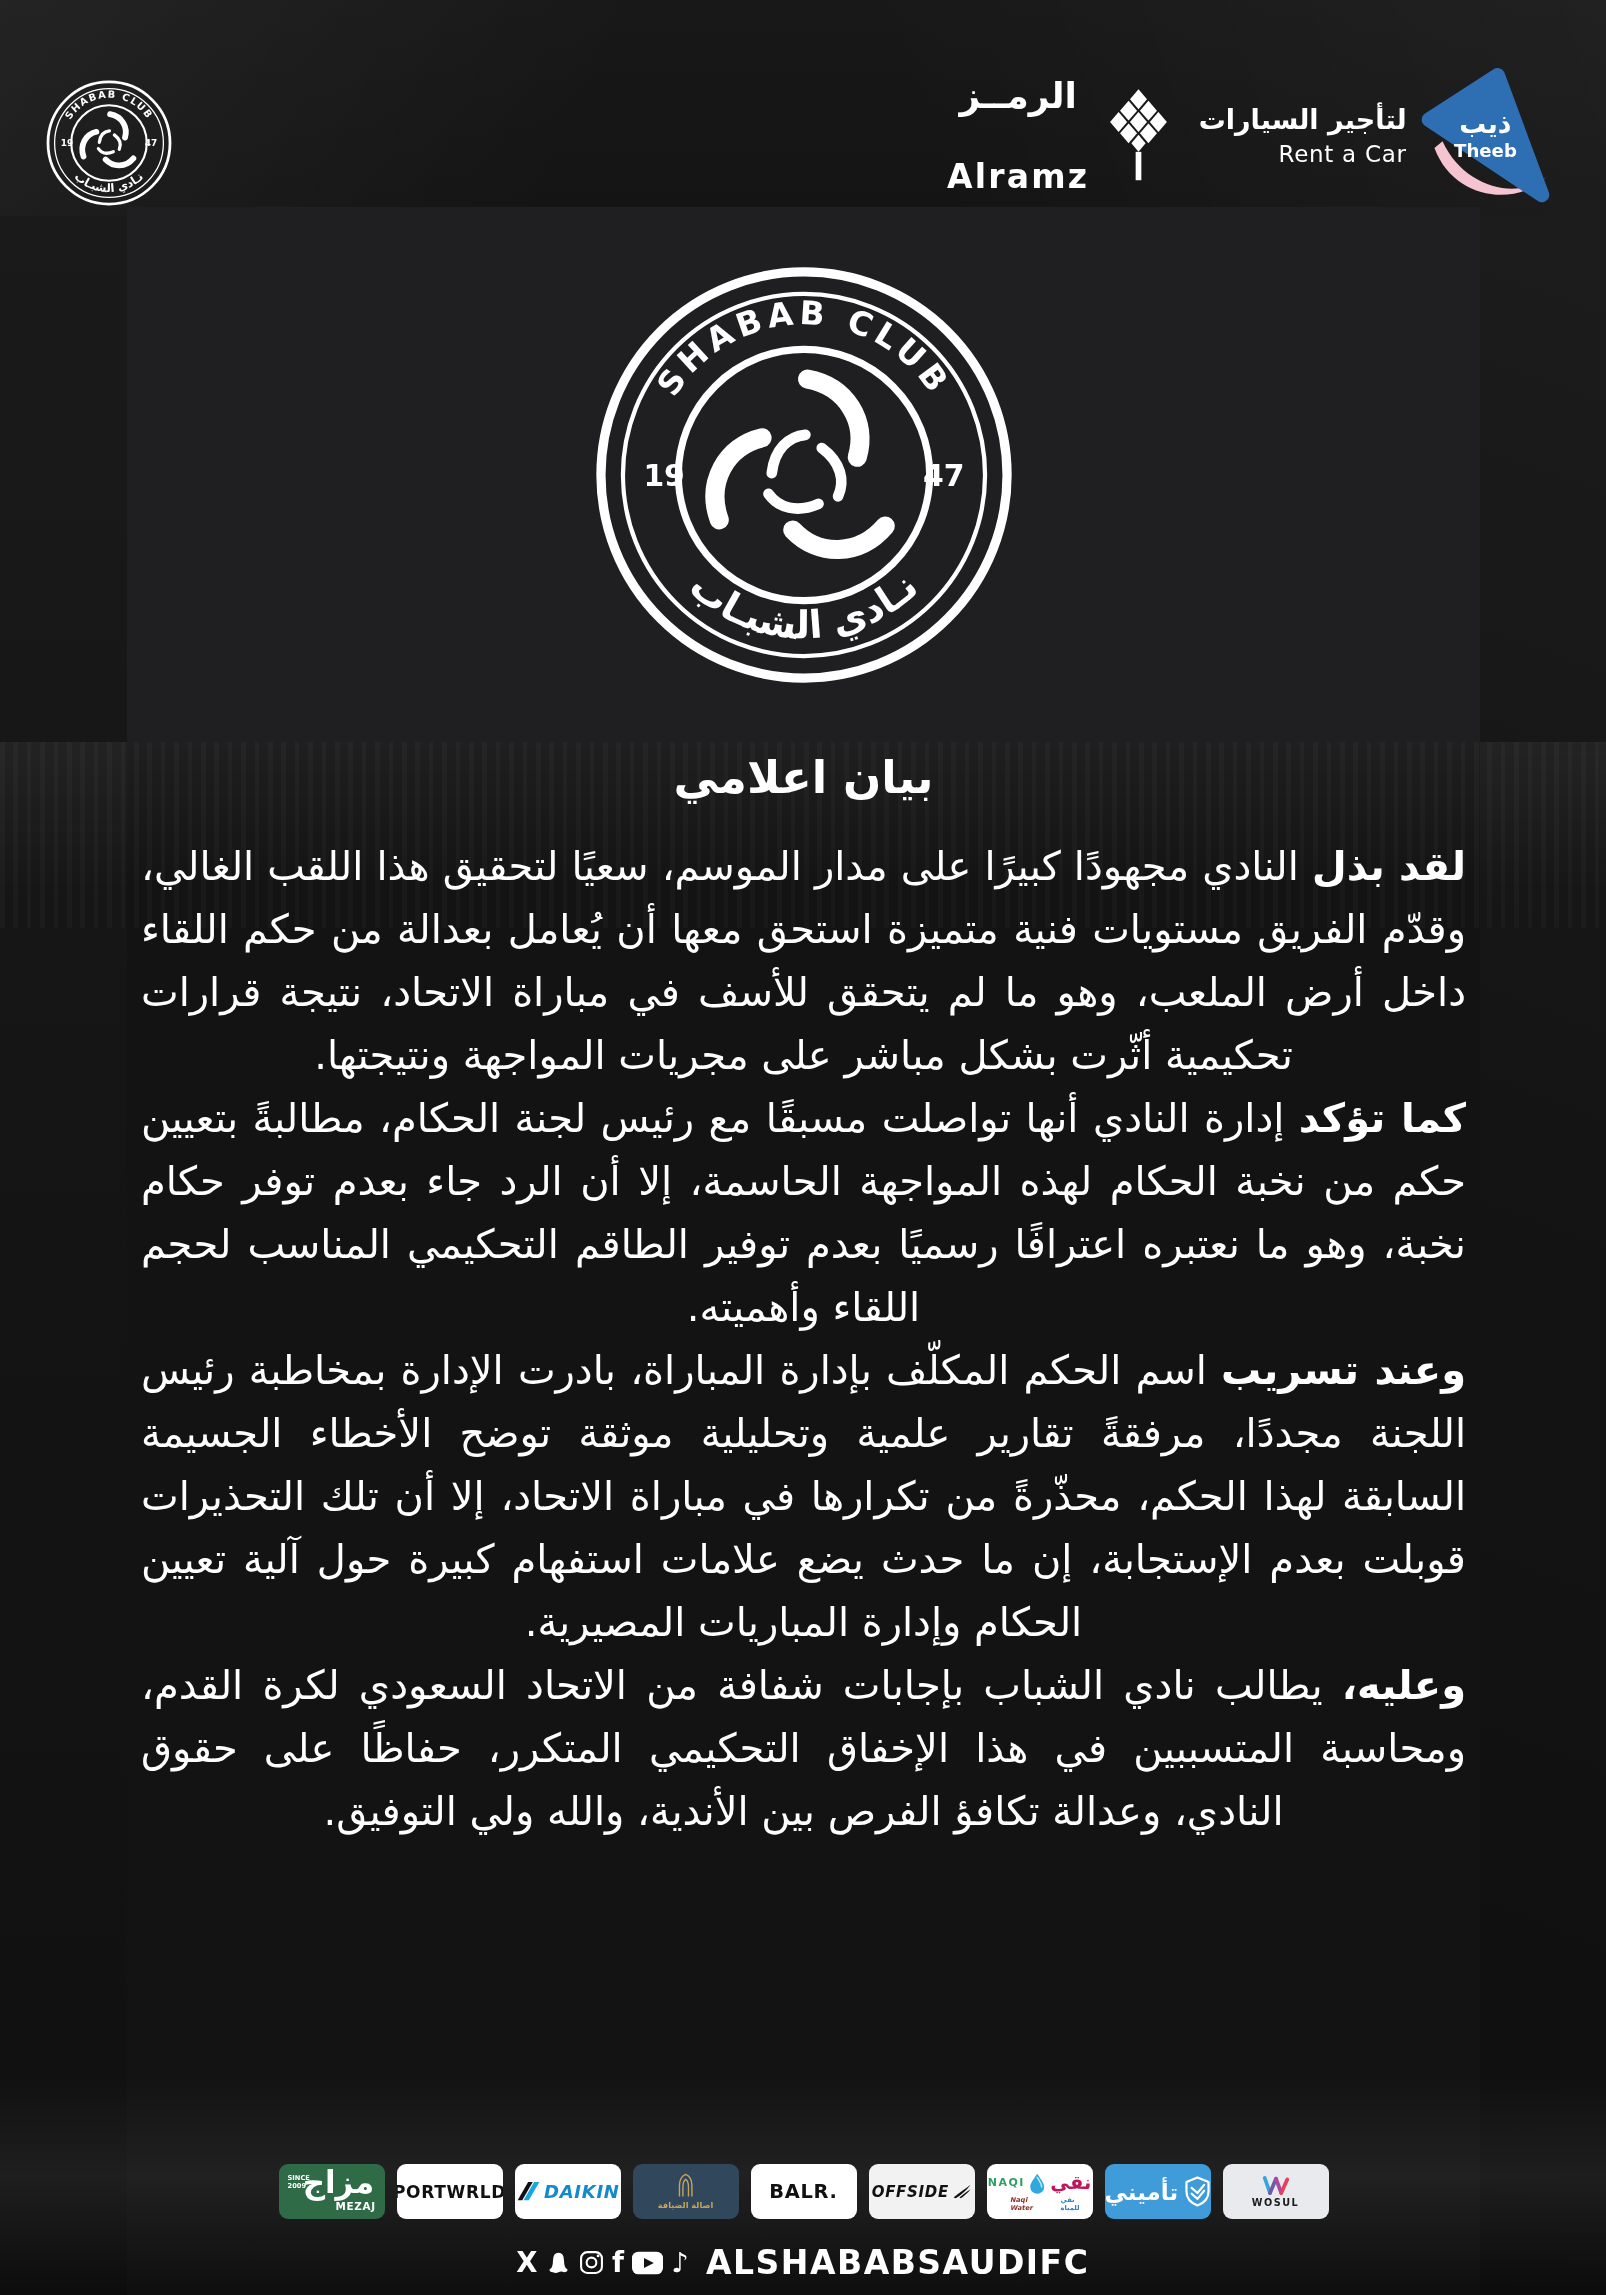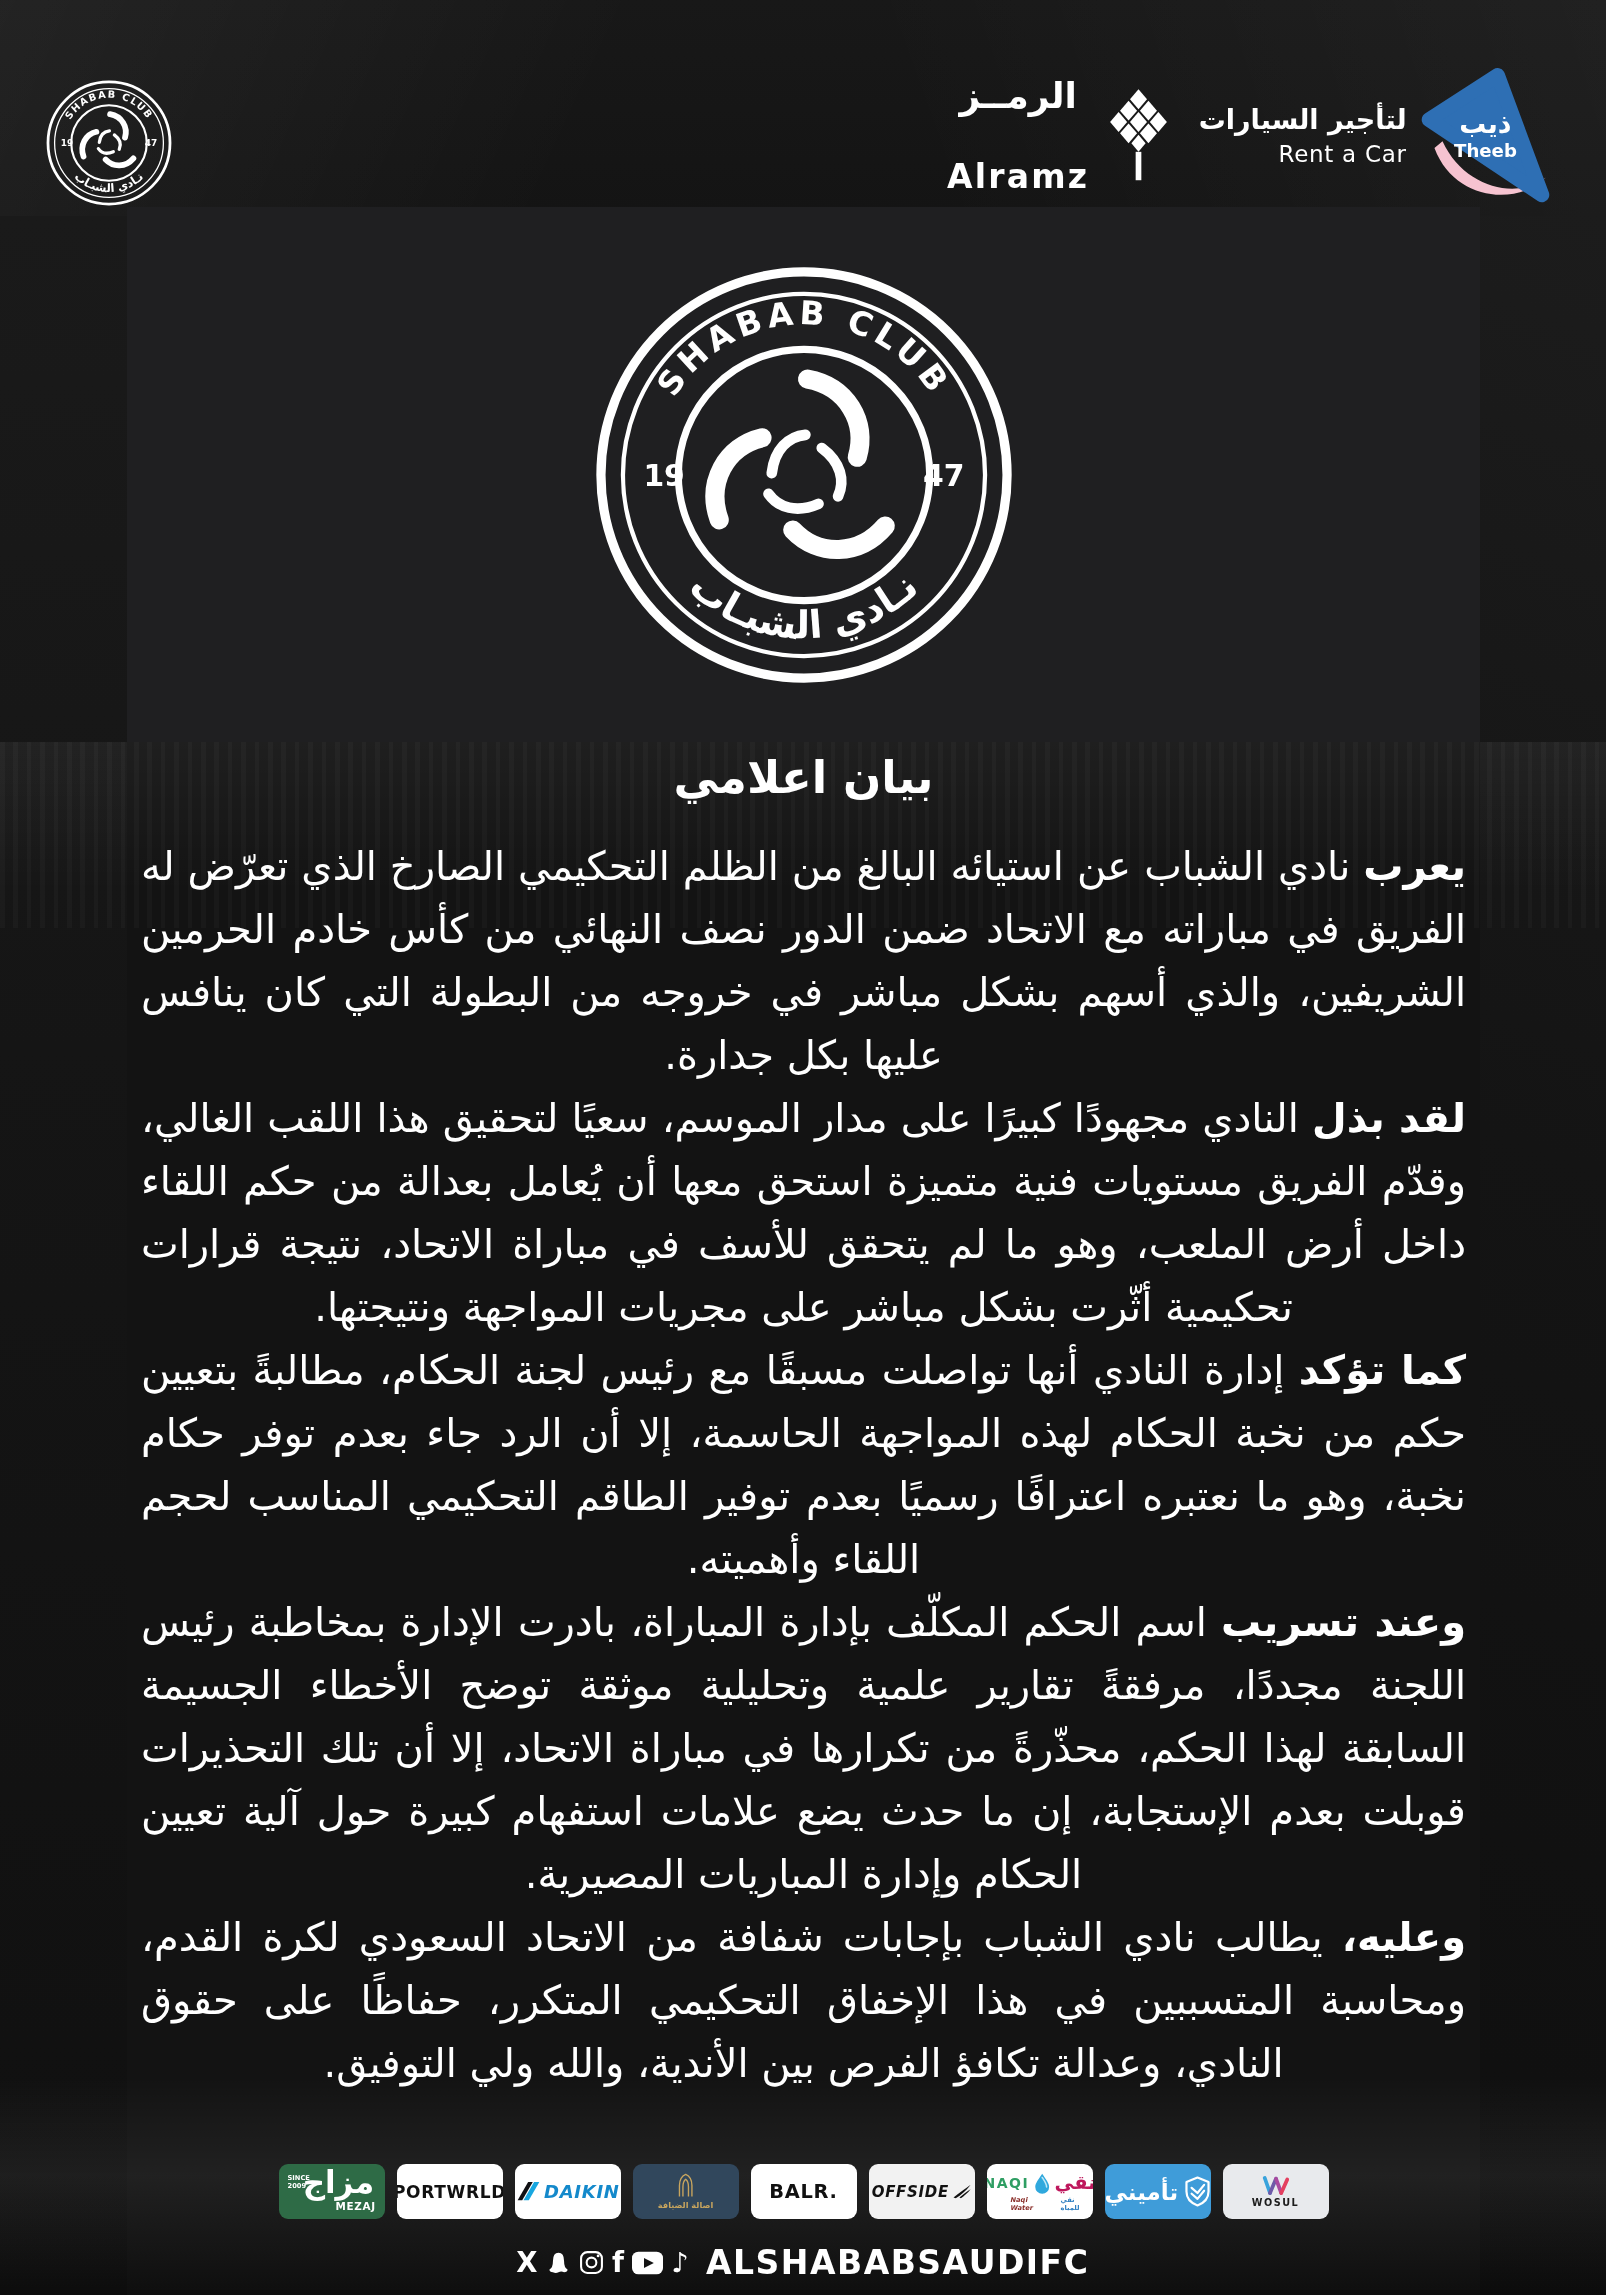--- a/index.html
+++ b/index.html
@@ -59,21 +59,21 @@
   .portwrld-label{font-size:17px;font-weight:700;letter-spacing:0.7px;}
   .tile-daikin{gap:3.7px;}
   .daikin-label{font-size:18px;font-weight:800;font-style:italic;color:#1489cb;letter-spacing:0.7px;}
   .tile-asala{background:#31475c;color:#c8a55e;flex-direction:column;gap:2.2px;}
   .asala-label{font-size:8.2px;font-weight:600;}
   .balr-label{font-size:19.4px;font-weight:900;letter-spacing:0.7px;}
   .tile-offside{background:#f2f2f2;gap:3px;}
   .offside-label{font-size:15px;font-weight:900;font-style:italic;letter-spacing:0.7px;}
   .tile-naqi{flex-direction:column;gap:1.5px;}
   .naqi-row{display:flex;align-items:center;gap:4.5px;}
-  .naqi-en{font-size:14px;font-weight:800;letter-spacing:1.5px;color:#2f9e63;}
+  .naqi-en{font-size:11px;font-weight:800;letter-spacing:1.5px;color:#2f9e63;}
   .naqi-ar{font-size:19.4px;font-weight:700;color:#be185d;}
   .naqi-sub{display:flex;gap:12px;align-items:center;}
   .naqi-sub-en{font-size:6.7px;font-weight:700;font-style:italic;color:#8a2f2a;padding-left:24px;}
   .naqi-sub-ar{font-size:6.7px;font-weight:600;color:#2f7fc1;}
   .tile-tamini{background:#3f9cd9;color:#fff;gap:7.4px;}
   .tamini-label{font-size:23px;font-weight:700;}
   .tile-wosul{background:#e8eaed;flex-direction:column;gap:1.5px;}
   .wosul-label{font-size:9.7px;font-weight:800;letter-spacing:1.5px;color:#1c1c1c;}
 
   
@@ -177,21 +177,20 @@
         <g transform="rotate(240 300 300)">
             <path d="M305,165 C360,175 390,225 375,275" stroke-width="27"></path>
             <path d="M325,262 C352,282 358,308 348,330" stroke-width="15"></path>
           </g>
       </g>
     </svg>
   </div>
 
   <div class="statement">
     <h1 class="statement-title">بيان اعلامي</h1>
-    <p><b>يعرب</b><span> نادي الشباب عن استيائه البالغ من الظلم التحكيمي الصارخ الذي تعرّض له الفريق في مباراته مع الاتحاد ضمن الدور نصف النهائي من كأس خادم الحرمين الشريفين، والذي أسهم بشكل مباشر في خروجه من البطولة التي كان ينافس عليها بكل جدارة.</span></p>
     <p><b>لقد بذل</b><span> النادي مجهودًا كبيرًا على مدار الموسم، سعيًا لتحقيق هذا اللقب الغالي، وقدّم الفريق مستويات فنية متميزة استحق معها أن يُعامل بعدالة من حكم اللقاء داخل أرض الملعب، وهو ما لم يتحقق للأسف في مباراة الاتحاد، نتيجة قرارات تحكيمية أثّرت بشكل مباشر على مجريات المواجهة ونتيجتها.</span></p>
     <p><b>كما تؤكد</b><span> إدارة النادي أنها تواصلت مسبقًا مع رئيس لجنة الحكام، مطالبةً بتعيين حكم من نخبة الحكام لهذه المواجهة الحاسمة، إلا أن الرد جاء بعدم توفر حكام نخبة، وهو ما نعتبره اعترافًا رسميًا بعدم توفير الطاقم التحكيمي المناسب لحجم اللقاء وأهميته.</span></p>
     <p><b>وعند تسريب</b><span> اسم الحكم المكلّف بإدارة المباراة، بادرت الإدارة بمخاطبة رئيس اللجنة مجددًا، مرفقةً تقارير علمية وتحليلية موثقة توضح الأخطاء الجسيمة السابقة لهذا الحكم، محذّرةً من تكرارها في مباراة الاتحاد، إلا أن تلك التحذيرات قوبلت بعدم الإستجابة، إن ما حدث يضع علامات استفهام كبيرة حول آلية تعيين الحكام وإدارة المباريات المصيرية.</span></p>
     <p><b>وعليه،</b><span> يطالب نادي الشباب بإجابات شفافة من الاتحاد السعودي لكرة القدم، ومحاسبة المتسببين في هذا الإخفاق التحكيمي المتكرر، حفاظًا على حقوق النادي، وعدالة تكافؤ الفرص بين الأندية، والله ولي التوفيق.</span></p>
   </div>
 
   <div class="sponsors-row">
     <div class="tile tile-mezaj">
       <span class="mezaj-since">SINCE 2009</span>
       <span class="mezaj-ar">مزاج</span>

